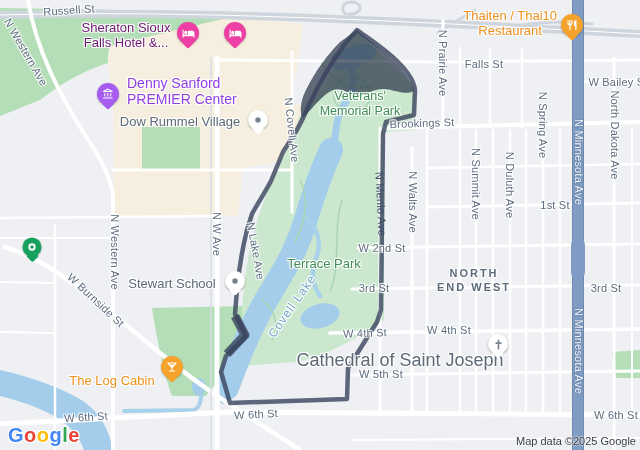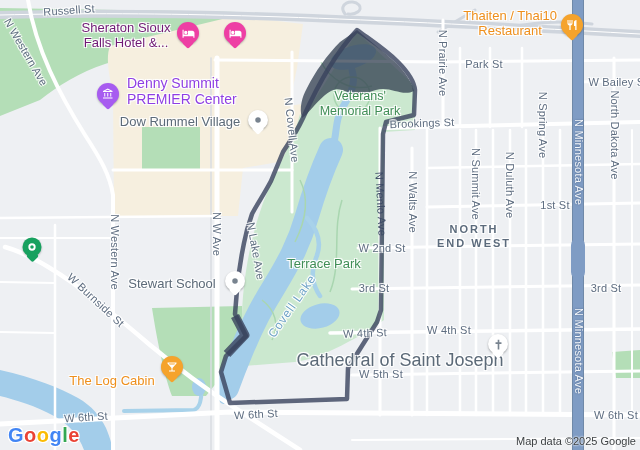--- a/index.html
+++ b/index.html
@@ -18,21 +18,21 @@
                    -1px 1px 0 rgba(255,255,255,.9),1px 1px 0 rgba(255,255,255,.9),0 0 3px #fff;}
   .poi.anchor-left{transform:none;text-align:left;}
   .poi.anchor-right{transform:none;text-align:center;}
   .poi .l2{margin-top:2px;}
   .pink{color:#701a75;}
   .orange{color:#ee8f1c;}
   .purple{color:#8f3ee3;font-size:14px;}
   .gray-poi{color:#5c6a78;}
   .park-green{color:#3f8d55;font-size:12.5px;}
   .water-lbl{color:#6fa3c8;font-size:12px;letter-spacing:1px;}
-  .hood{color:#5c6b7c;font-size:11px;font-weight:bold;letter-spacing:2px;line-height:1.25;}
+  .hood{color:#5c6b7c;font-size:11px;font-weight:bold;letter-spacing:2px;line-height:1.25;margin-top:44px;}
   .pin{position:absolute;width:22px;height:22px;border-radius:50%;
        transform:translate(-50%,-50%);display:flex;align-items:center;justify-content:center;
        box-shadow:0 1px 2px rgba(60,64,67,.4);}
   .pin::after{content:"";position:absolute;left:50%;top:72%;width:9px;height:9px;
        background:inherit;transform:translate(-50%,0) rotate(45deg);border-radius:2px;z-index:-1;}
   .pin svg{position:relative;z-index:1;}
   .pin.hotel,.pin.hotel::after{background:#ee3fa4;}
   .pin.food,.pin.food::after{background:#f5a32c;}
   .pin.venue,.pin.venue::after{background:#a75cf0;}
   .pin.park-pin,.pin.park-pin::after{background:#17a15f;}
@@ -123,21 +123,21 @@
     </g>
 
     <g>
       <path fill="rgba(47,60,78,0.75)" stroke="none" d="M357,30 C370,41 384,52 396,63 C404,71 411,80 414,91 C404,96 394,89 383,89 C372,89 365,96 356,95 C346,93 340,86 331,91 C322,96 314,106 306,115 L302,118 C299,108 302,97 307,88 C315,72 327,55 340,42 Z"></path>
       <path fill="none" stroke="rgba(56,66,92,0.8)" stroke-width="4.5" stroke-linejoin="round" d="M357,30 C340,48 320,80 303,118 C295,135 288,144 283,152 L271,181 C263,196 256,206 252,214 L247,230 C242,250 239,268 237,290 L235,314 L246,336 L226,356 L221,372 L230,403 L347,399 L348,368 L377,322 L381,310 L383,134 L386,122 L414,115 L415,90 C414,80 407,71 398,62 C386,50 372,41 357,30 Z"></path>
       <path fill="none" stroke="rgba(56,66,92,0.8)" stroke-width="9" stroke-linejoin="round" d="M235,316 L245,335 L227,354"></path>
     </g>
   </svg>
 
   <div class="lbl" style="left:69px;top:10px;--r:-4deg">Russell St</div>
-  <div class="lbl" style="left:484px;top:64px">Park St</div>
+  <div class="lbl" style="left:484px;top:64px">Falls St</div>
   <div class="lbl" style="left:618px;top:82px">W Bailey St</div>
   <div class="lbl" style="left:422px;top:123px;--r:-2deg">Brookings St</div>
   <div class="lbl" style="left:555px;top:205px">1st St</div>
   <div class="lbl" style="left:382px;top:248px">W 2nd St</div>
   <div class="lbl" style="left:374px;top:288px">3rd St</div>
   <div class="lbl" style="left:606px;top:288px">3rd St</div>
   <div class="lbl" style="left:365px;top:333px;--r:-2deg">W 4th St</div>
   <div class="lbl" style="left:449px;top:330px">W 4th St</div>
   <div class="lbl" style="left:381px;top:374px">W 5th St</div>
   <div class="lbl" style="left:86px;top:417px;--r:-4deg">W 6th St</div>
@@ -162,21 +162,21 @@
 
   <div class="poi pink" style="left:126px;top:35px">
     <div>Sheraton Sioux</div>
     <div class="l2">Falls Hotel &amp;...</div>
   </div>
   <div class="poi orange anchor-right" style="right:83px;top:9px">
     <div>Thaiten / Thai10</div>
     <div class="l2">Restaurant</div>
   </div>
   <div class="poi purple anchor-left" style="left:127px;top:76px">
-    <div>Denny Summit</div>
+    <div>Denny Sanford</div>
     <div class="l2">PREMIER Center</div>
   </div>
   <div class="poi gray-poi" style="left:180px;top:121px">Dow Rummel Village</div>
   <div class="poi park-green" style="left:360px;top:103px">
     <div>Veterans'</div>
     <div class="l2">Memorial Park</div>
   </div>
   <div class="poi park-green" style="left:324px;top:263px;font-size:13px">Terrace Park</div>
   <div class="poi gray-poi" style="left:172px;top:283px">Stewart School</div>
   <div class="poi gray-poi" style="left:400px;top:360px;font-size:18px">Cathedral of Saint Joseph</div>

